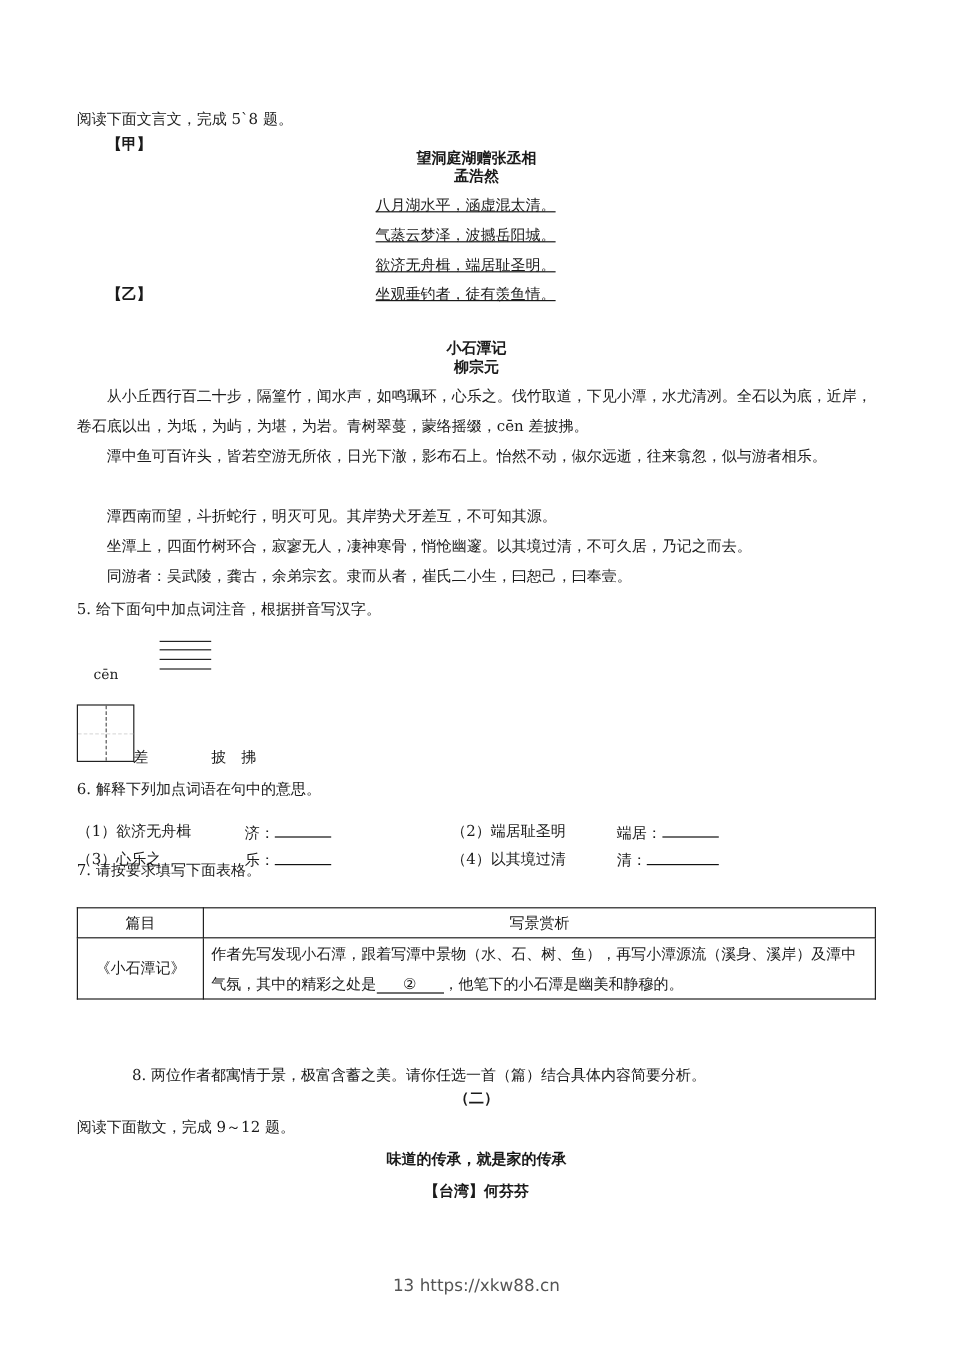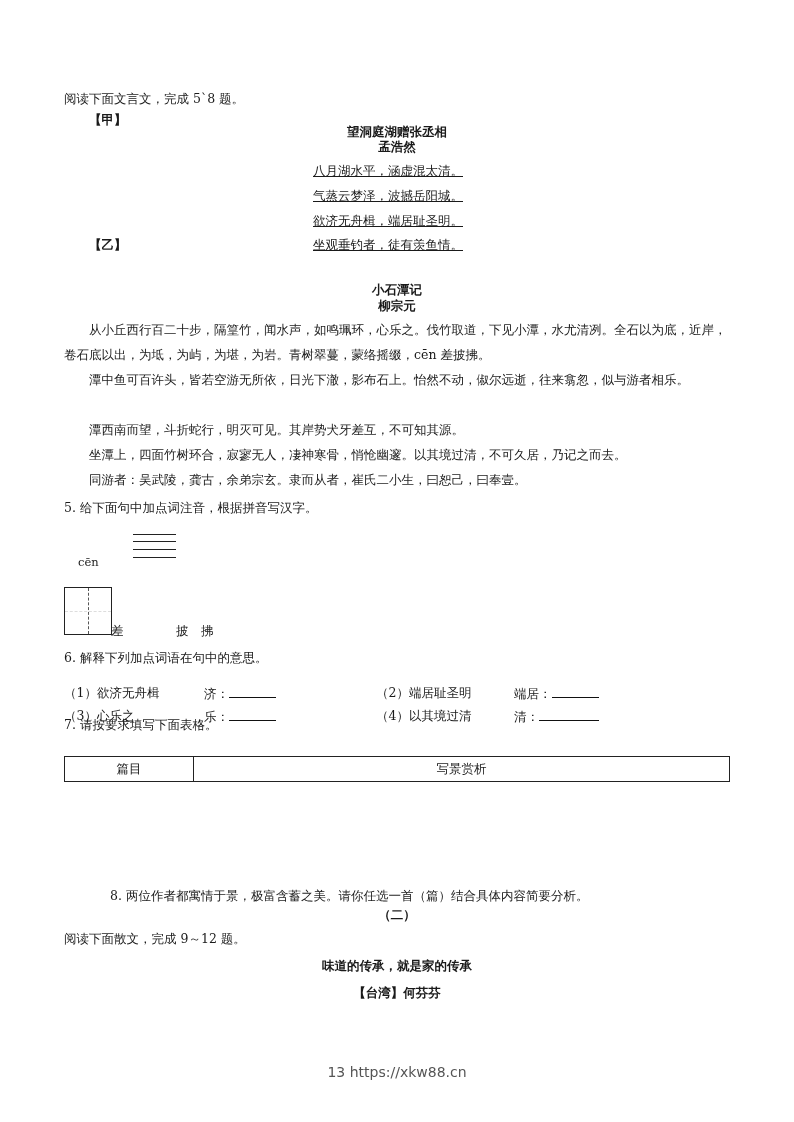--- a/index.html
+++ b/index.html
@@ -11,21 +11,21 @@
   .abs { position: absolute; white-space: nowrap; }
   .bold { font-weight: bold; font-family: "DejaVu Sans", "Liberation Sans", sans-serif; }
   .center { left: 0; width: 794px; text-align: center; }
   .poem-line { left: 313px; text-decoration: underline; }
   .para { left: 64px; width: 670px; white-space: normal; line-height: 25px; text-indent: 25px; }
   .blank { display: inline-block; border-bottom: 1px solid #111; height: 12px; vertical-align: baseline; }
   table.t7 {
     position: absolute; left: 64px; top: 756px; width: 666px;
     border-collapse: collapse; font-size: 12.5px;
   }
-  table.t7 td { border: 1px solid #222; padding: 0 18px; vertical-align: middle; line-height: 24px; }
+  table.t7 td { border: 1px solid #222; padding: 0 6px; vertical-align: middle; line-height: 24px; }
   table.t7 td.c1 { width: 92px; text-align: center; }
   .circ-blank { display: inline-block; border-bottom: 1px solid #111; width: 56px; text-align: center; line-height: 14px; }
   .lines { position: absolute; left: 133px; width: 43px; border-top: 1.5px solid #222; }
   .tianzige {
     position: absolute; left: 64px; top: 587px; width: 46px; height: 46px;
     border: 1px solid #222;
   }
   .tianzige .v { position: absolute; left: 23px; top: 0; height: 46px; border-left: 1px dashed #555; }
   .tianzige .h { position: absolute; top: 23px; left: 0; width: 46px; border-top: 1px dashed #ddd; }
   .footer { font-family: "DejaVu Sans", "Liberation Sans", sans-serif; color: #555; font-size: 14px; }
@@ -85,20 +85,26 @@
     <span>清：</span><span class="blank" style="width:60px;"></span>
   </div>
 
   <div class="abs" style="left:64px; top:717px;">7.  请按要求填写下面表格。</div>
   <table class="t7">
     <tbody>
         <tr style="height:24px;">
       <td class="c1">篇目</td>
       <td style="text-align:center;">写景赏析</td>
     </tr>
+    <tr style="height:50px;">
+      <td class="c1">《小石潭记》</td>
+      <td style="line-height:25px;">
+        <span>作者先写发现小石潭，跟着写潭中景物（水、石、树、鱼），再写小潭源流（溪身、溪岸）及潭中气氛，其中的精彩之处是</span><span class="circ-blank">②</span><span>，他笔下的小石潭是幽美和静穆的。</span>
+      </td>
+    </tr>
   </tbody>
     </table>
 
   <div class="abs" style="left:64px; top:888px;margin-left:46px;">8.  两位作者都寓情于景，极富含蓄之美。请你任选一首（篇）结合具体内容简要分析。</div>
 
   <div class="abs bold center" style="top:907px;">（二）</div>
   <div class="abs" style="left:64px; top:931px;">阅读下面散文，完成 9～12 题。</div>
   <div class="abs bold center" style="top:958px;">味道的传承，就是家的传承</div>
   <div class="abs bold center" style="top:985px;">【台湾】何芬芬</div>
 

